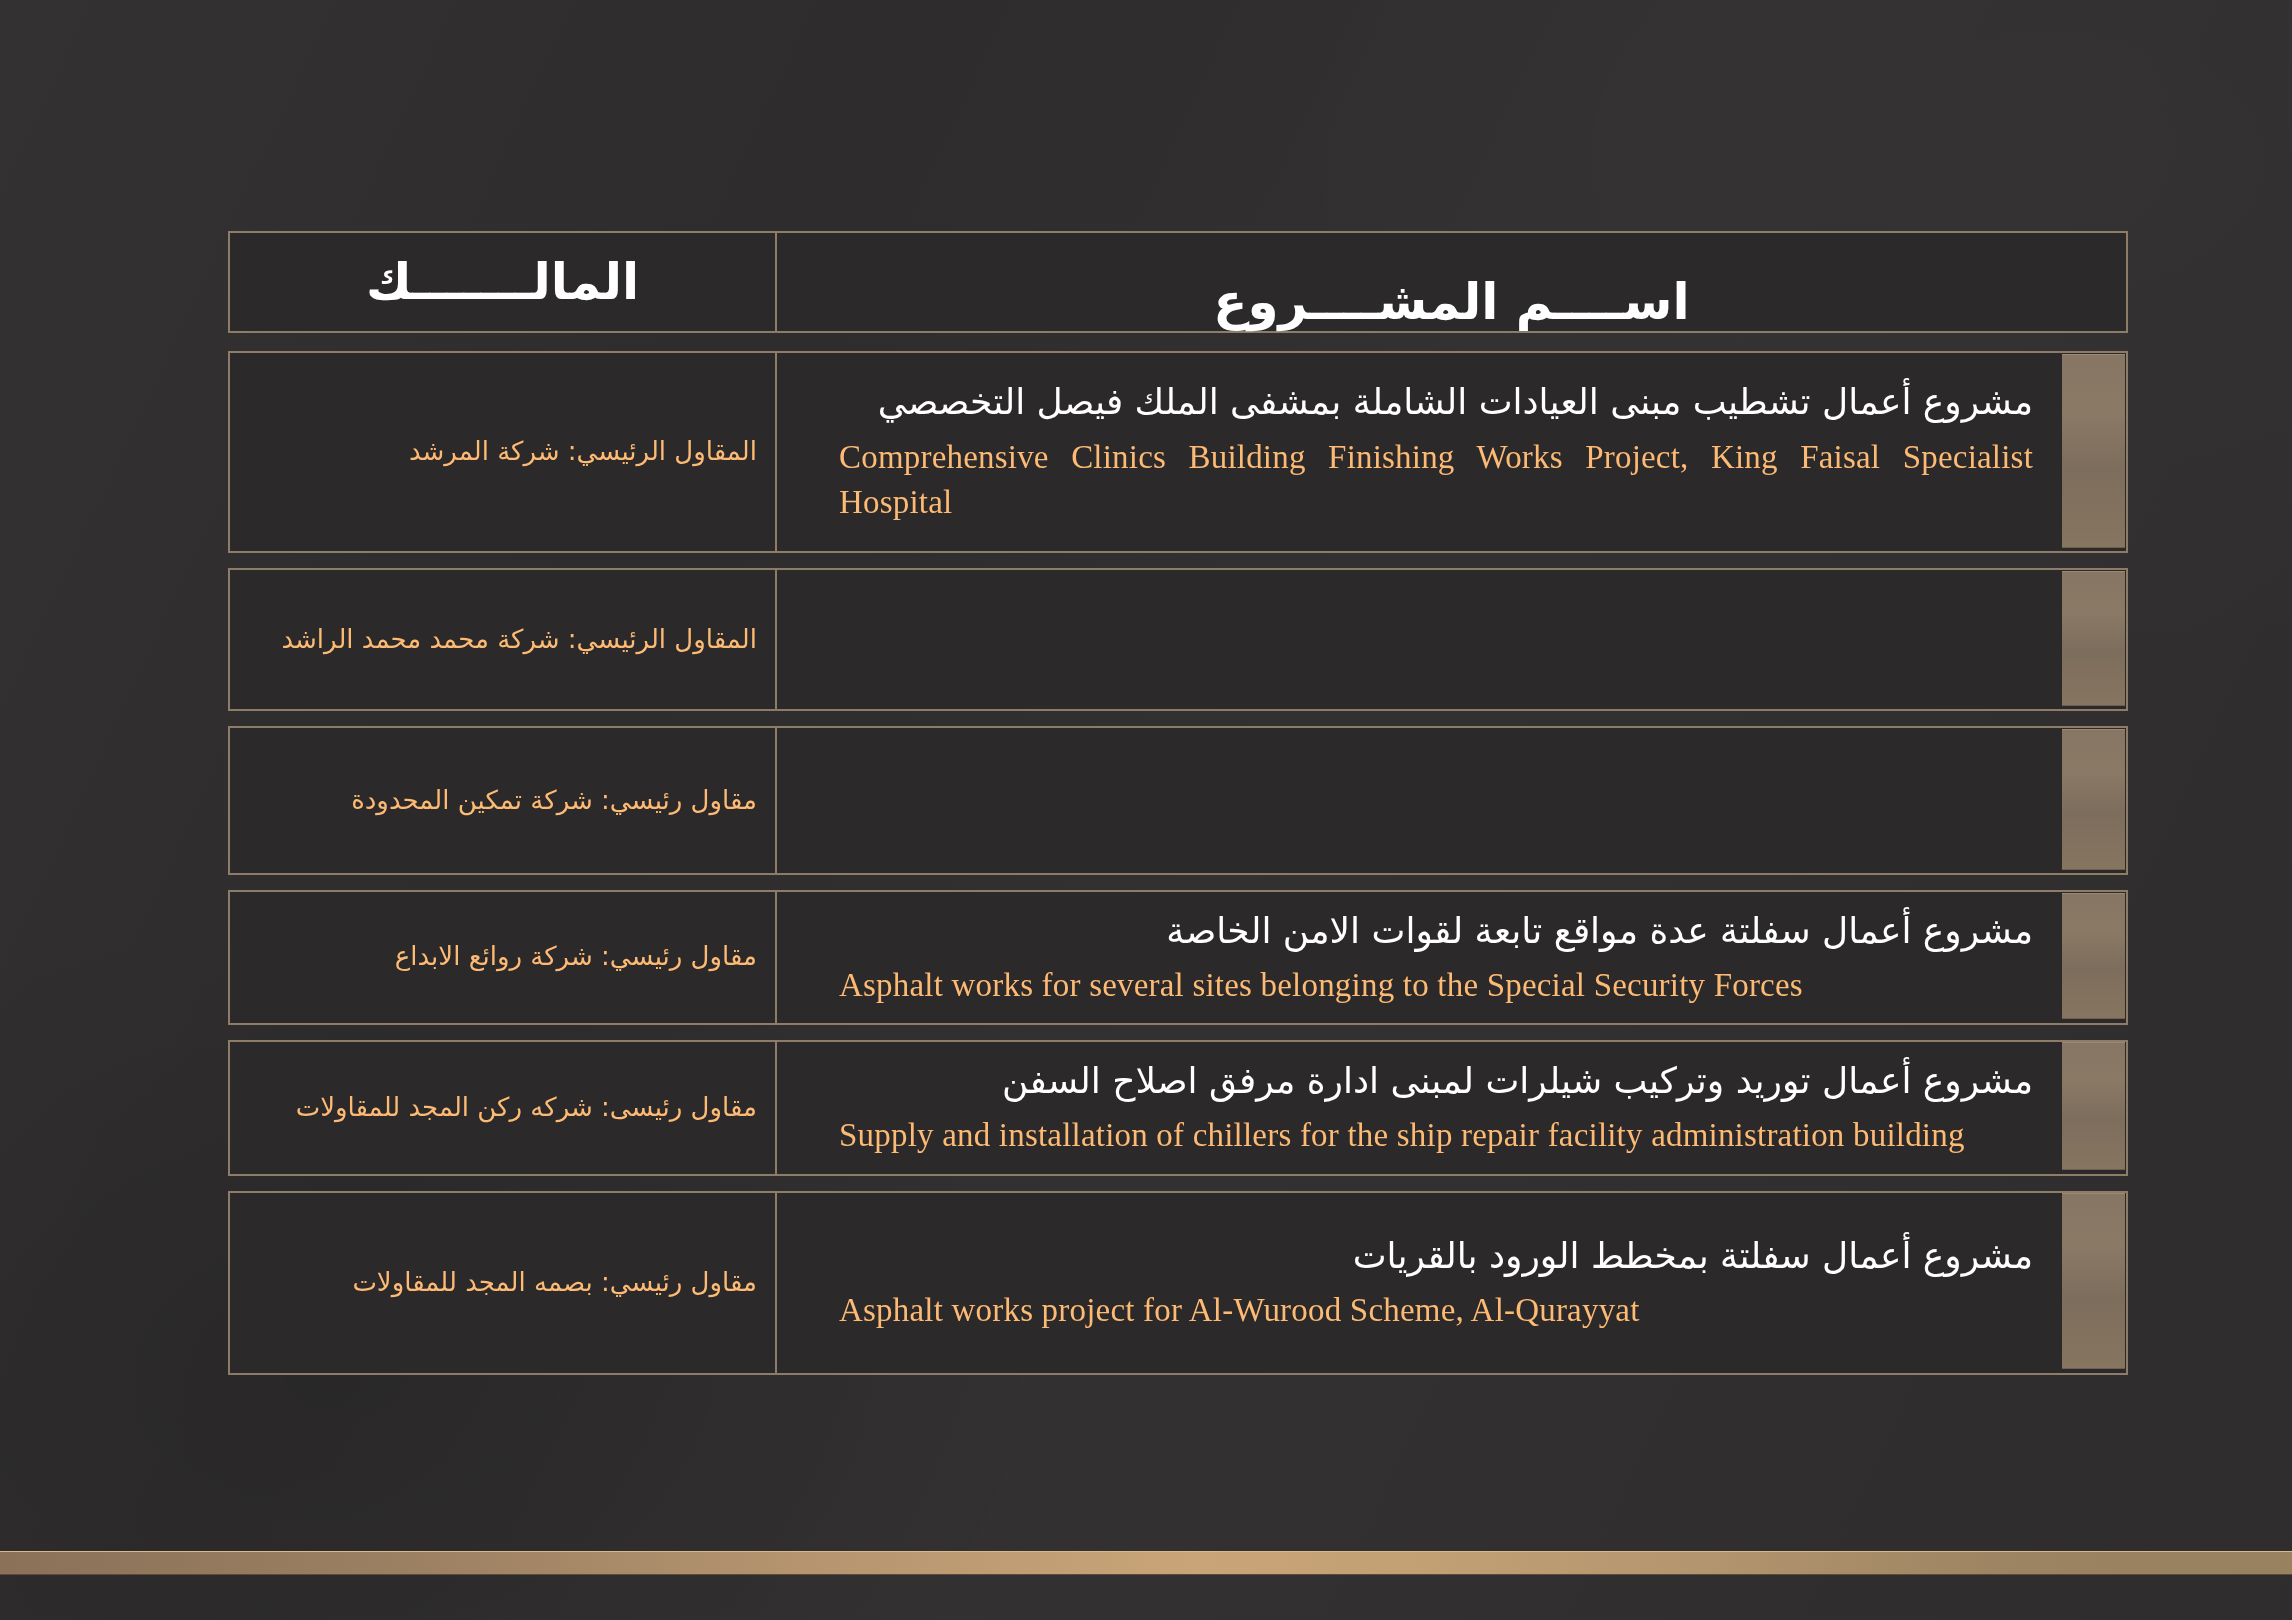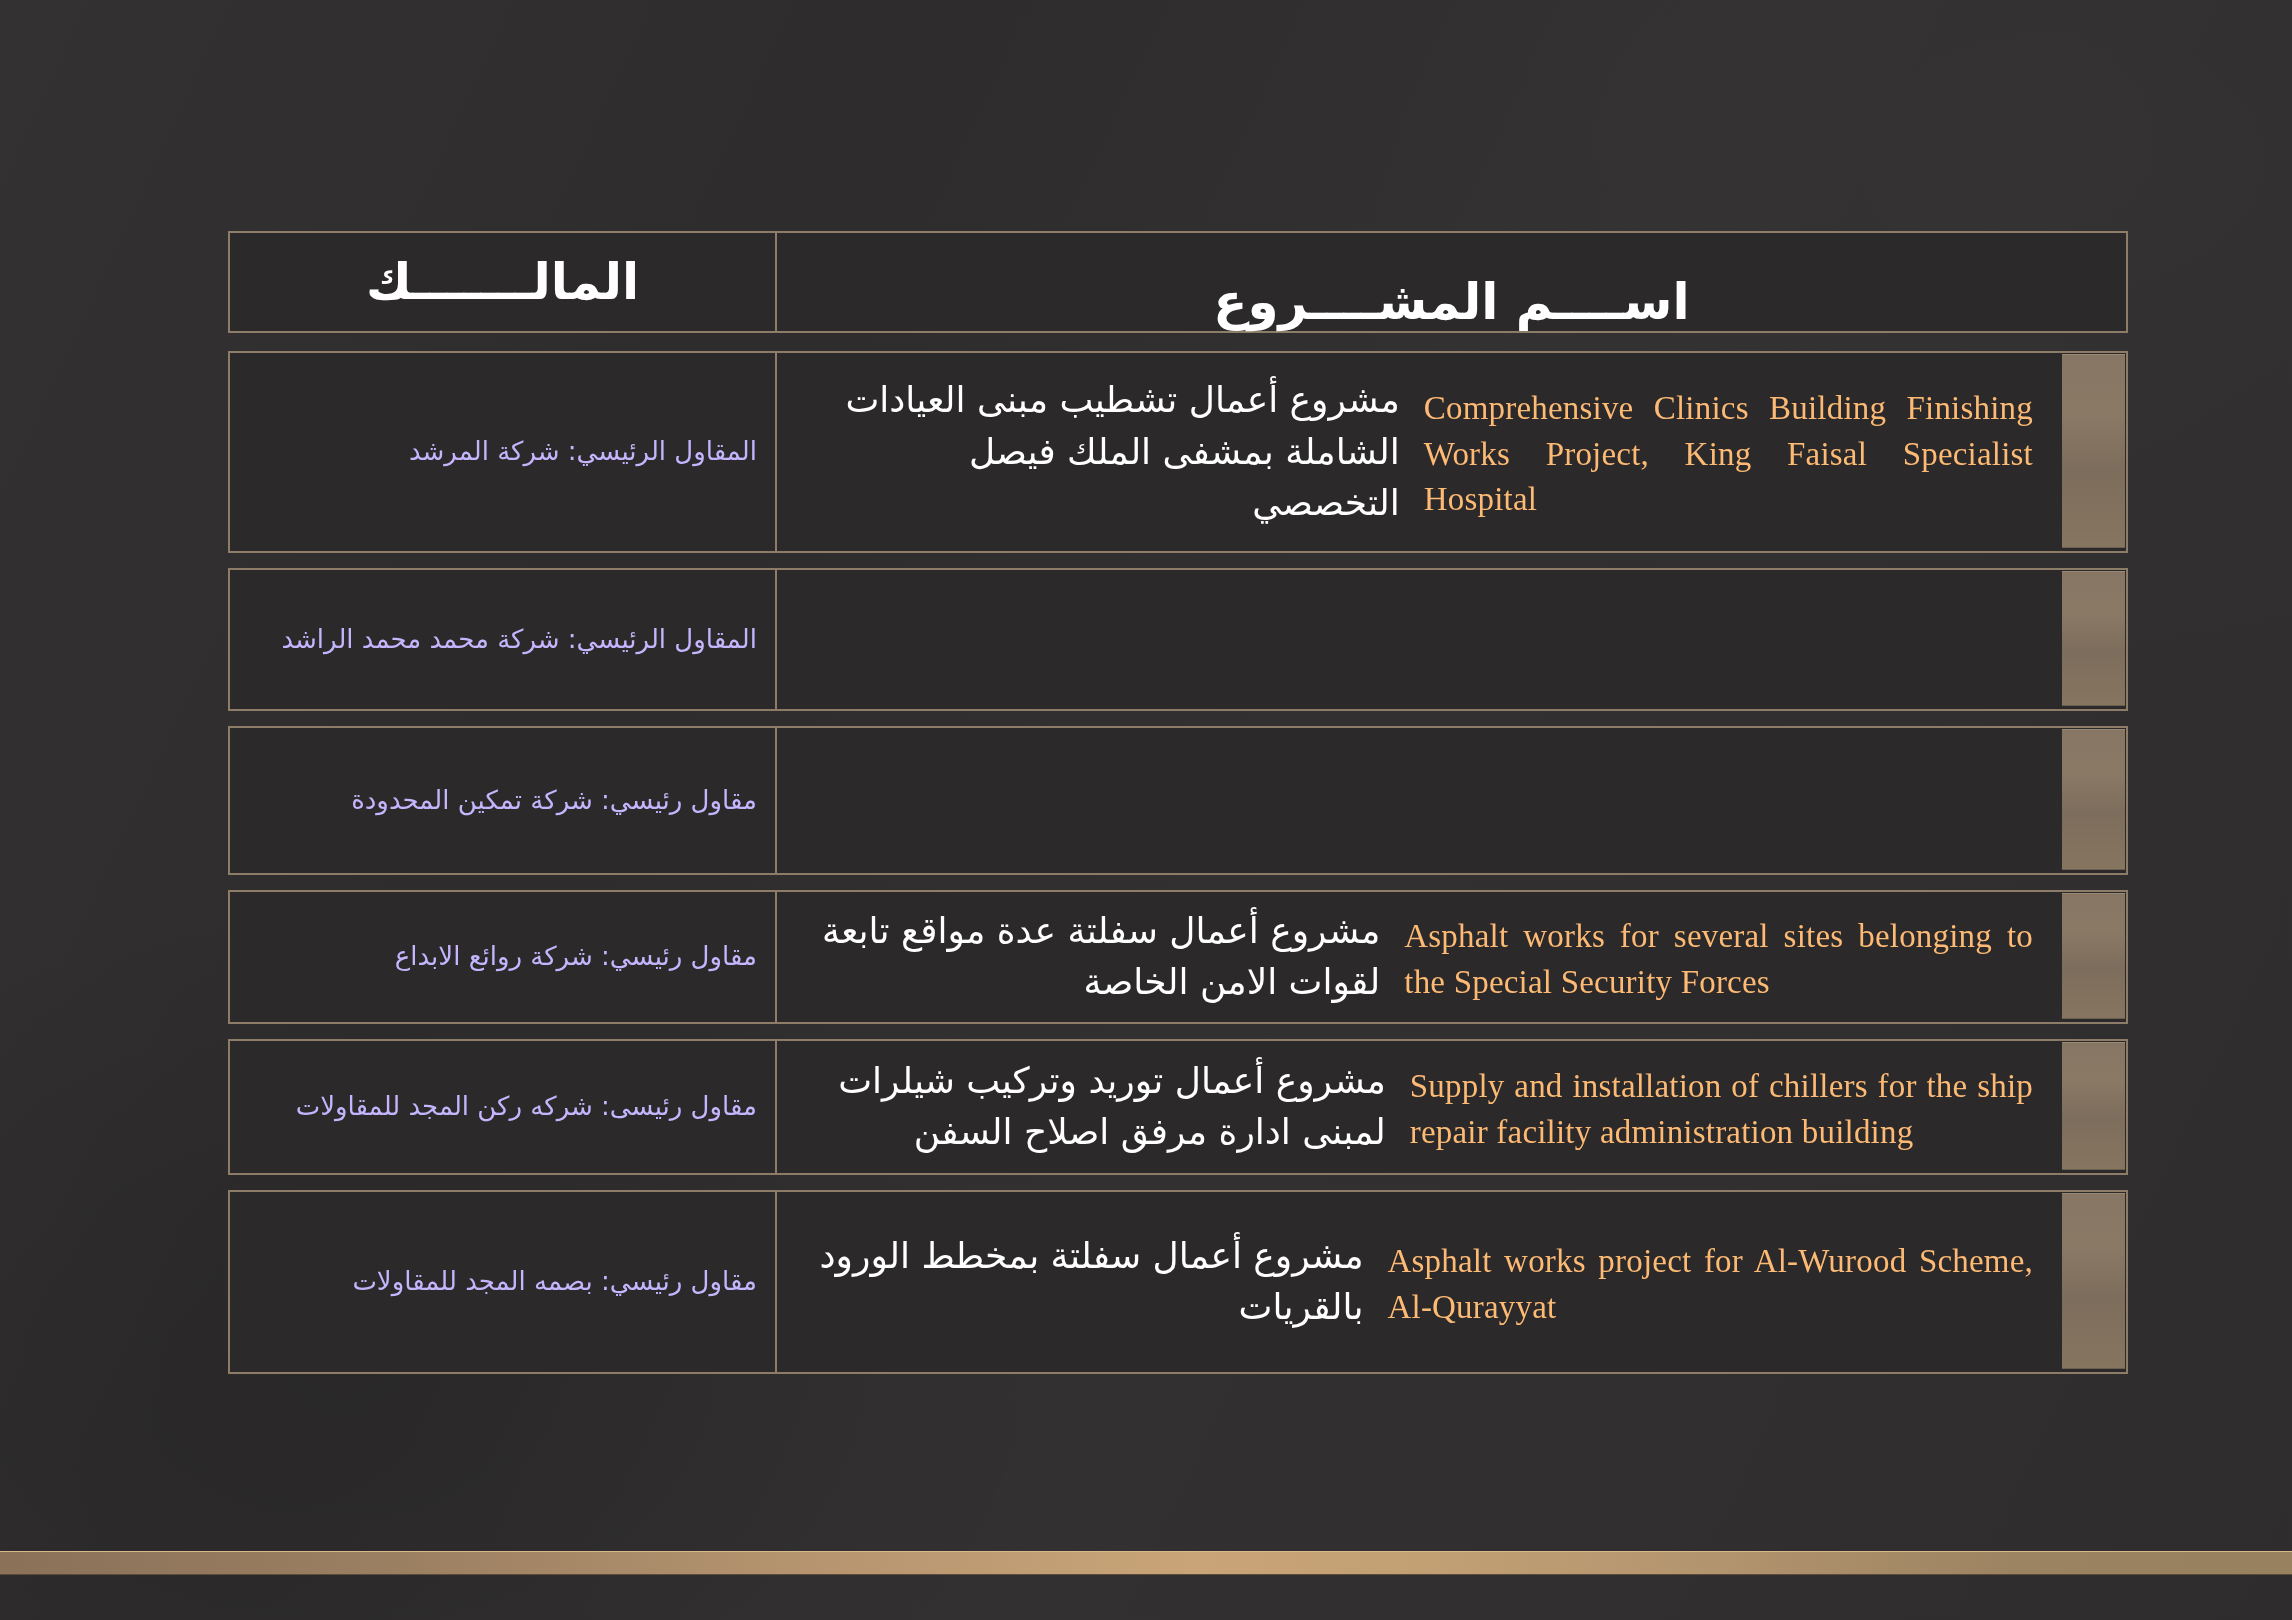--- a/index.html
+++ b/index.html
@@ -56,28 +56,27 @@
     display:flex;align-items:stretch;
   }
   .owner-cell{
     box-sizing:border-box;width:547px;
     border-right:2.7px solid #8d7c68;
     display:flex;align-items:center;justify-content:flex-end;
     padding:10.7px 18px 10.7px 14.3px;
   }
   .owner-label{
     direction:rtl;text-align:right;
-    color:#c4b5fd;font-size:26px;line-height:1.45;
+    color:#fdba74;font-size:26px;line-height:1.45;
     font-family:"DejaVu Sans",sans-serif;
   }
   .project-cell{
     box-sizing:border-box;flex:1;
-    display:flex;flex-direction:row;justify-content:center;
+    display:flex;flex-direction:column;justify-content:center;
     padding:12.5px 93px 14.3px 38px;
-    align-items:center;
   }
   .project-ar{
     direction:rtl;text-align:right;
     color:#ffffff;font-size:36px;line-height:1.42;
     font-family:"DejaVu Sans",sans-serif;
   }
   .project-en{
     direction:ltr;text-align:justify;
     color:#fdba74;font-size:33px;line-height:1.38;
     font-family:Liberation Serif, serif;

